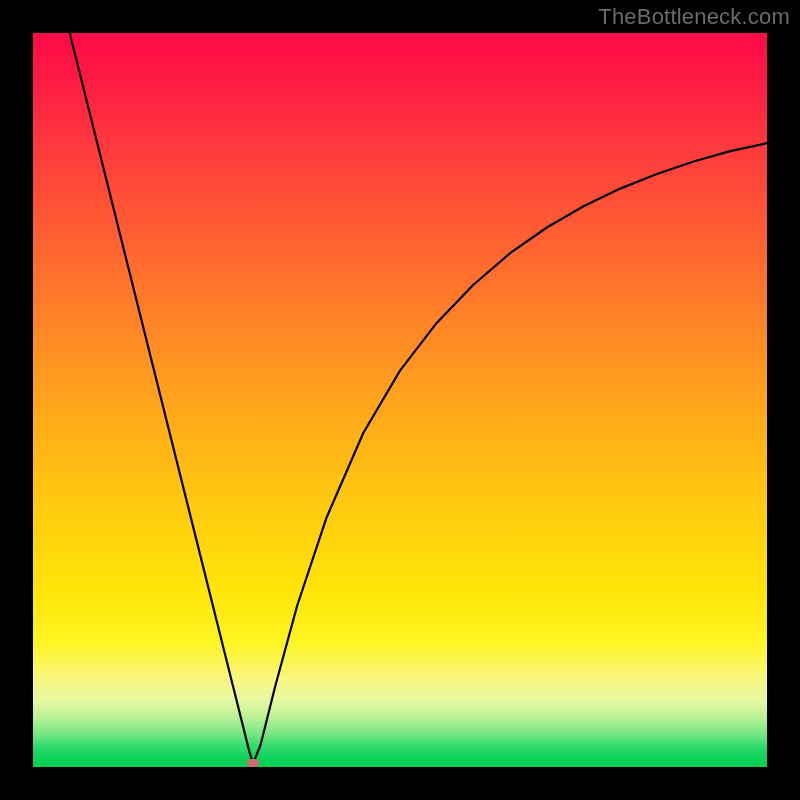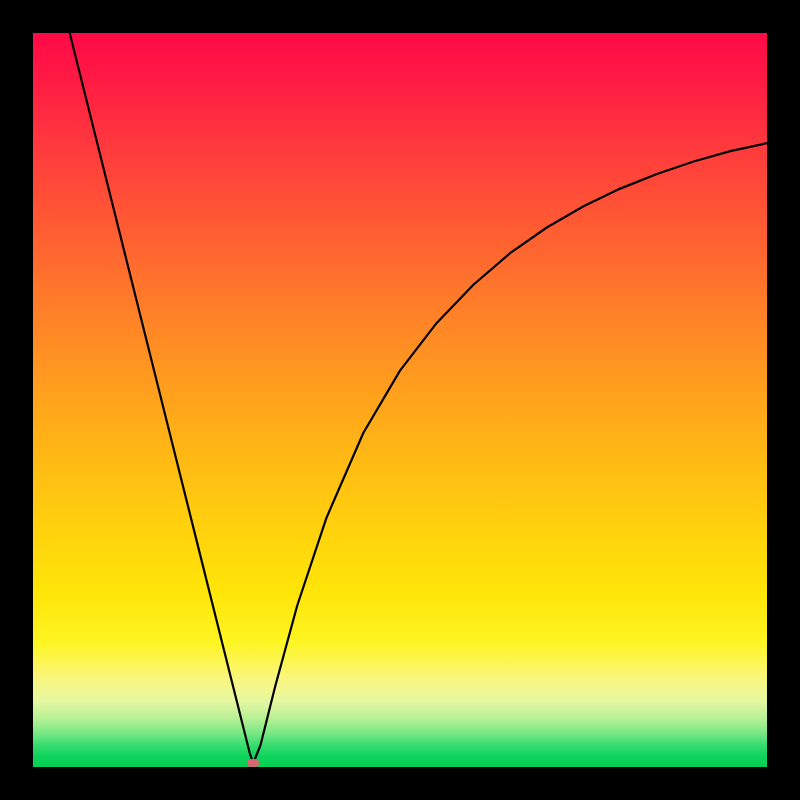--- a/index.html
+++ b/index.html
@@ -72,20 +72,21 @@
     width: 12px;
     height: 8px;
     border-radius: 4px / 3.5px;
     z-index: 3;
   }
 </style>
 </head>
 <body>
 
 <div class="wrap">
+  <div class="watermark">TheBottleneck.com</div>
 
   <div class="plot-area">
     <div class="gradient"></div>
 
     <svg class="curve" viewBox="0 0 734 734" preserveAspectRatio="none">
       <path id="curve-path" fill="none" stroke-width="2.2" stroke-linecap="round" stroke-linejoin="round" d="M36.70 0.00 L73.40 146.80 L102.76 264.24 L132.12 381.68 L161.48 499.12 L190.84 616.56 L201.85 660.60 L216.53 719.32 L220.20 730.33 L227.54 711.98 L242.22 653.26 L264.24 572.52 L293.60 484.44 L330.30 400.03 L367.00 337.64 L403.70 289.93 L440.40 251.76 L477.10 220.20 L513.80 194.51 L550.50 173.22 L587.20 155.61 L623.90 140.93 L660.60 128.45 L697.30 118.17 L734.00 110.10" stroke="#000000"></path>
     </svg>
 
     <div class="marker" id="marker" style="left: 214.2px; top: 726.33px; background: rgb(212, 106, 111);"></div>
   </div>

